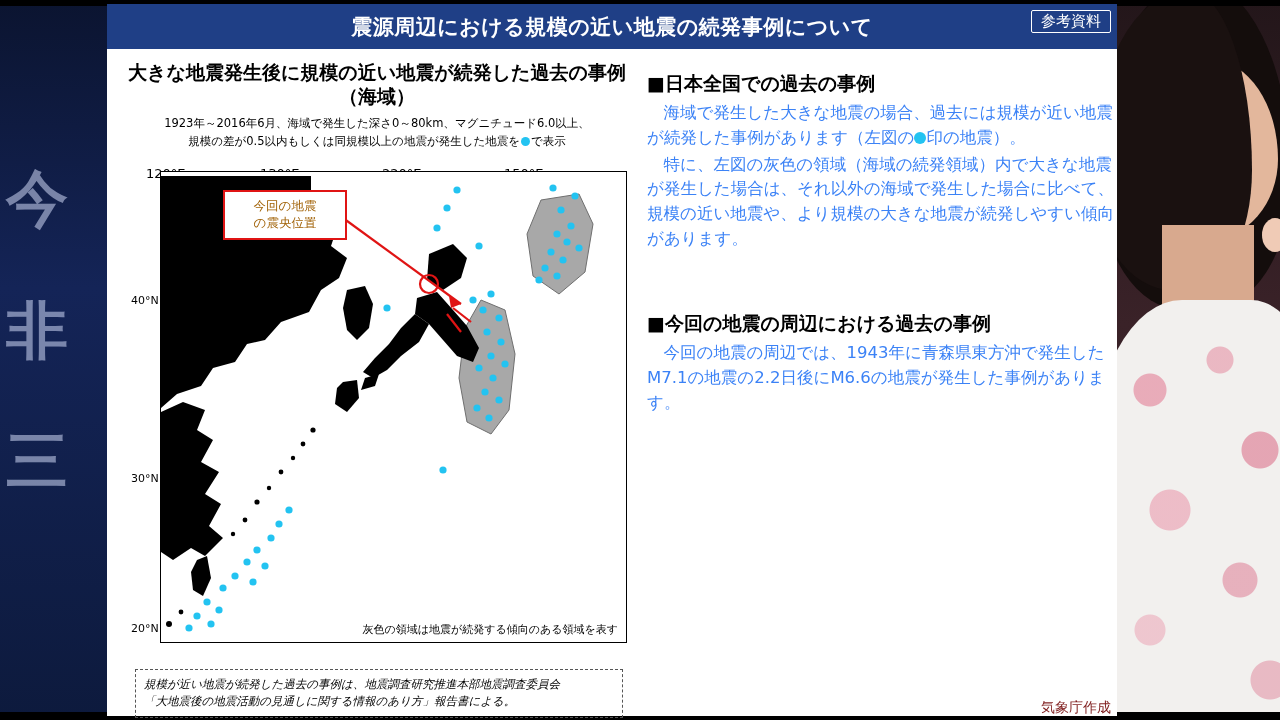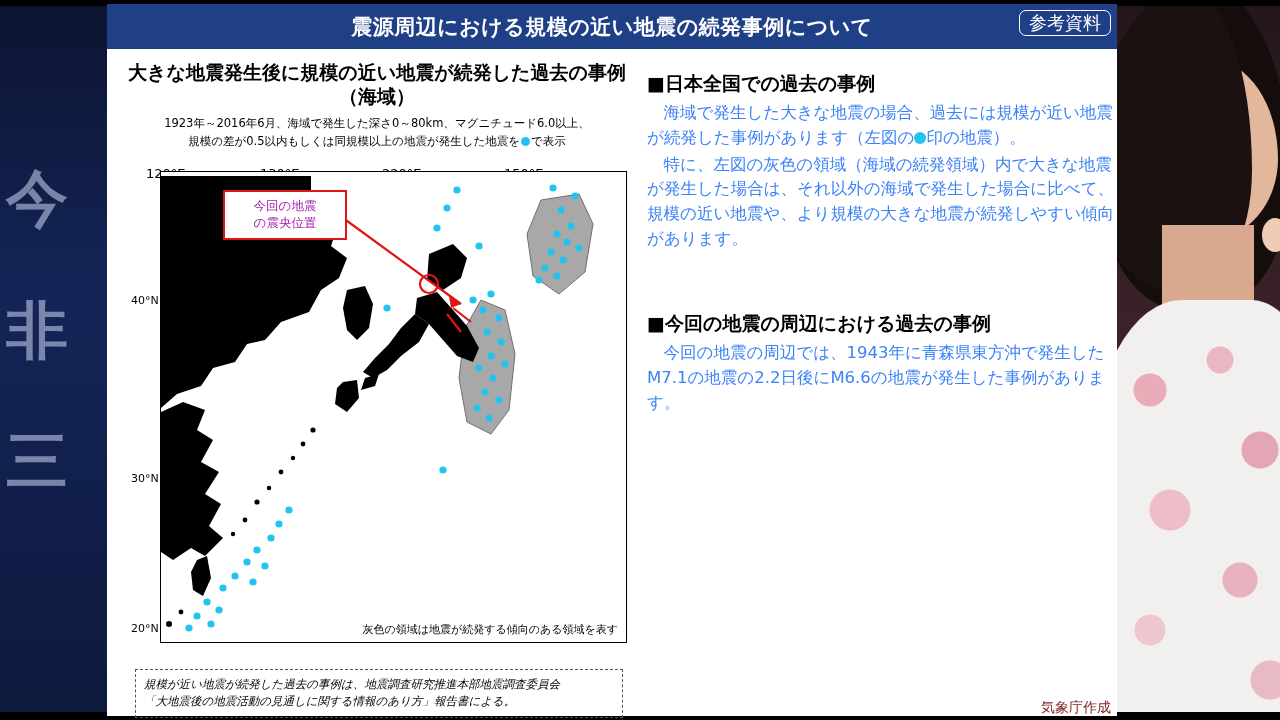--- a/index.html
+++ b/index.html
@@ -74,22 +74,22 @@
   .title-bar{
     position:relative;height:45px;background:#1f3f86;
     display:flex;align-items:center;justify-content:center;
   }
   .title-bar .title{
     color:#ffffff;font-family:"DejaVu Sans", sans-serif;font-weight:700;
     font-size:21px;letter-spacing:.5px;
   }
   .ref-badge{
     position:absolute;right:6px;top:6px;
-    border:1.5px solid #ffffff;border-radius:7px;
-    color:#ffffff;font-size:18px;font-family:"DejaVu Sans", sans-serif;
+    border:1.5px solid #ffffff;border-radius:2px;
+    color:#ffffff;font-size:15px;font-family:"DejaVu Sans", sans-serif;
     padding:3px 9px;line-height:1;
   }
 
   .body-area{position:relative;width:1010px;height:674px;}
 
   
   .left-col{position:absolute;left:0;top:0;width:540px;height:674px;}
   .sec-head{
     position:absolute;left:0;top:12px;width:540px;text-align:center;
     font-family:"DejaVu Sans", sans-serif;font-weight:700;font-size:19px;color:#000;
@@ -119,21 +119,21 @@
     border:1.5px solid #000;background:#ffffff;overflow:hidden;
   }
   .map-caption{
     position:absolute;right:8px;bottom:5px;font-size:11px;
     font-family:"DejaVu Sans", sans-serif;color:#000;
   }
   .callout-box{
     position:absolute;left:62px;top:18px;width:120px;height:46px;
     border:2px solid #e01414;background:#fff;
     display:flex;flex-direction:column;align-items:center;justify-content:center;
-    font-family:"DejaVu Sans", sans-serif;font-size:12.5px;color:#a21caf;line-height:1.35;
+    font-family:"DejaVu Sans", sans-serif;font-size:12.5px;color:#a16207;line-height:1.35;
   }
 
   .footnote{
     position:absolute;left:28px;top:620px;width:470px;
     border:1px dashed #555;padding:6px 8px;
     font-family:"DejaVu Sans", sans-serif;font-size:11.5px;color:#000;line-height:1.5;font-style:italic;
   }
 
   
   .right-col{position:absolute;left:540px;top:0;width:470px;height:682px;}

